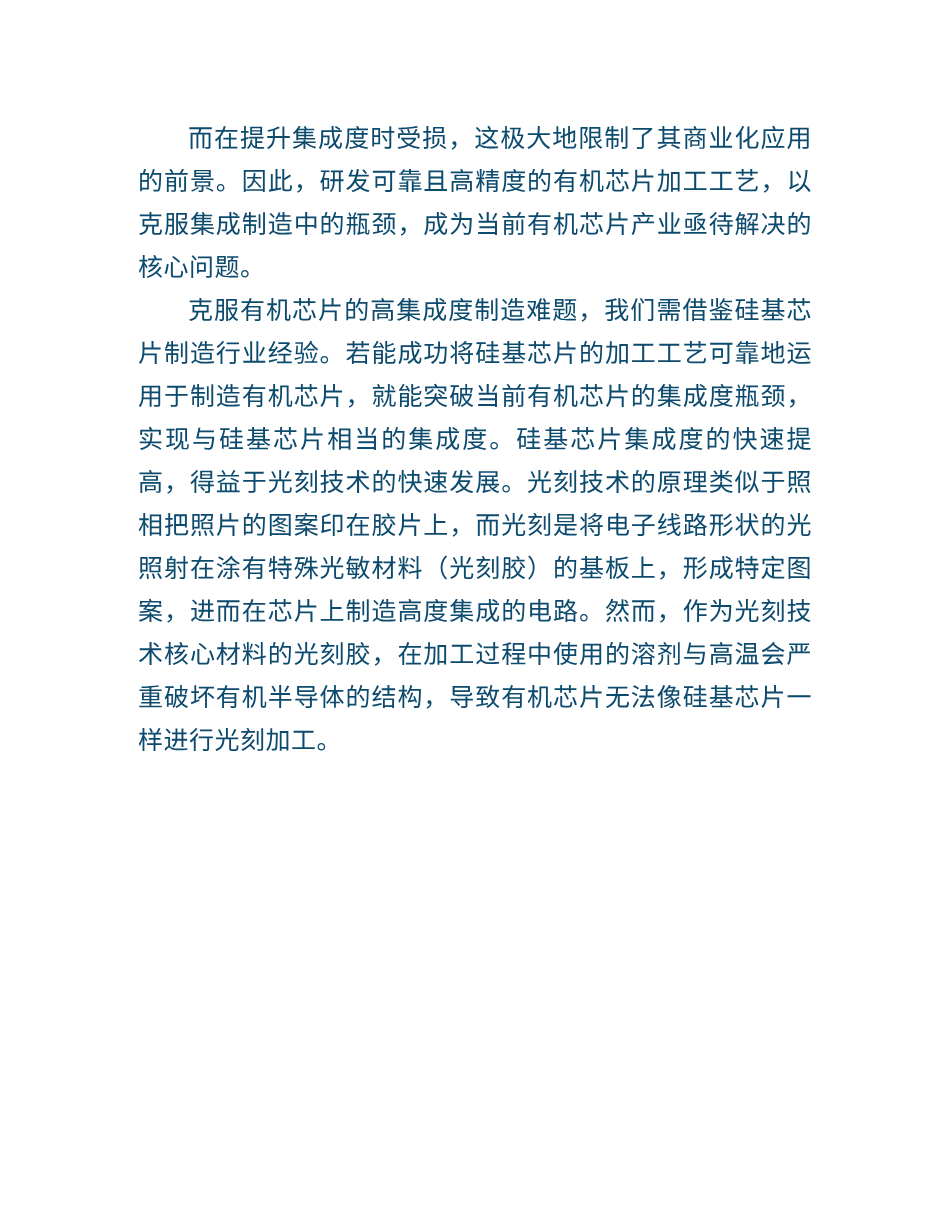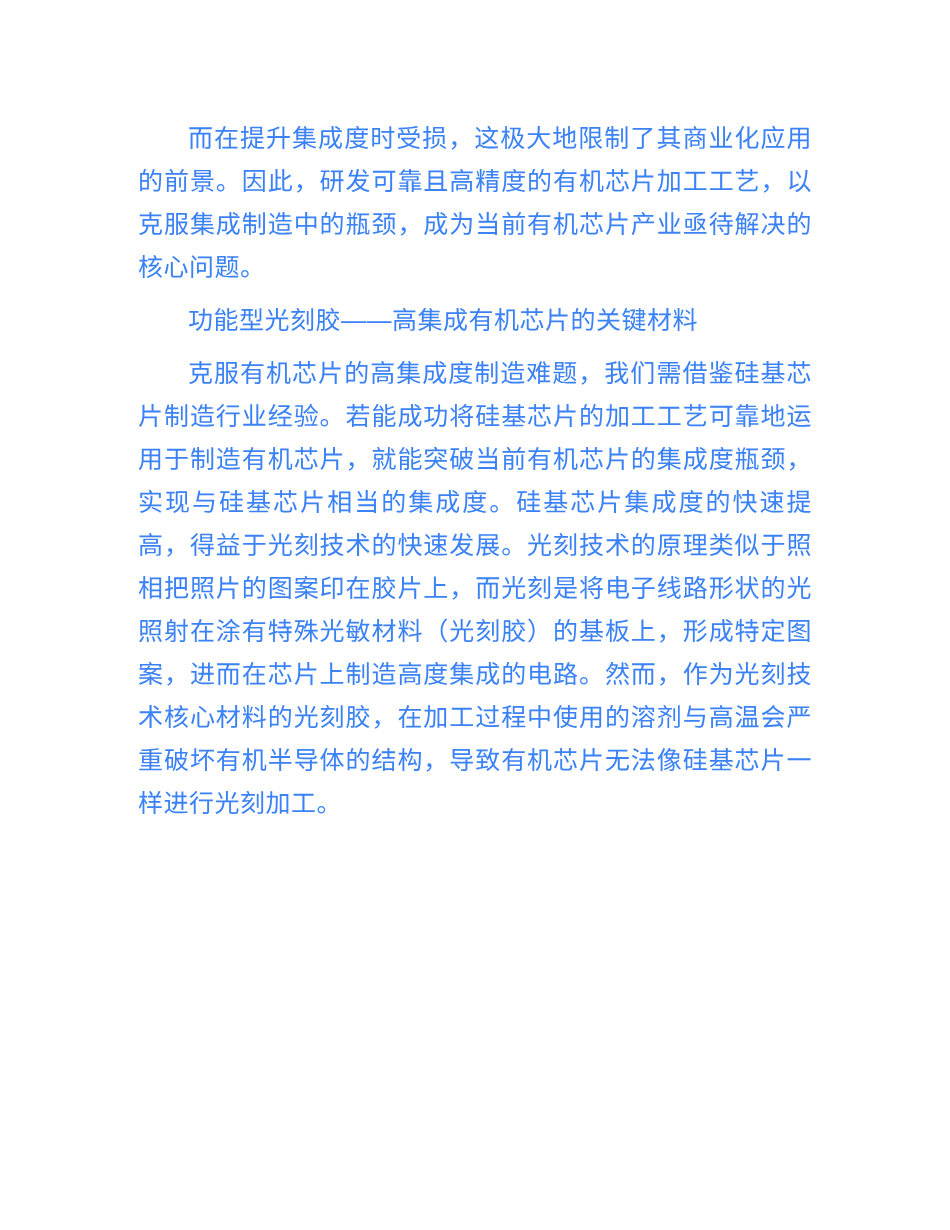--- a/index.html
+++ b/index.html
@@ -24,32 +24,31 @@
       color: #000000;
     }
     .doc-content p {
       margin: 0;
       padding: 0;
       font-size: 25px;
       line-height: 43px;
       text-align: justify;
       text-indent: 2em;
       letter-spacing: 0.5px;
-      color: #3b82f6;
+      color: #0c4a6e;
       word-break: break-all;
     }
     .doc-content p.section-heading {
       margin-top: 10px;
       margin-bottom: 10px;
       text-align: left;
       font-weight: normal;
     }
   </style>
 </head>
 <body>
 
 <div class="page">
   <div class="doc-content">
     <p>而在提升集成度时受损，这极大地限制了其商业化应用的前景。因此，研发可靠且高精度的有机芯片加工工艺，以克服集成制造中的瓶颈，成为当前有机芯片产业亟待解决的核心问题。</p>
-    <p class="section-heading">功能型光刻胶——高集成有机芯片的关键材料</p>
     <p>克服有机芯片的高集成度制造难题，我们需借鉴硅基芯片制造行业经验。若能成功将硅基芯片的加工工艺可靠地运用于制造有机芯片，就能突破当前有机芯片的集成度瓶颈，实现与硅基芯片相当的集成度。硅基芯片集成度的快速提高，得益于光刻技术的快速发展。光刻技术的原理类似于照相把照片的图案印在胶片上，而光刻是将电子线路形状的光照射在涂有特殊光敏材料（光刻胶）的基板上，形成特定图案，进而在芯片上制造高度集成的电路。然而，作为光刻技术核心材料的光刻胶，在加工过程中使用的溶剂与高温会严重破坏有机半导体的结构，导致有机芯片无法像硅基芯片一样进行光刻加工。</p>
   </div>
 </div>
 
 </body></html>

